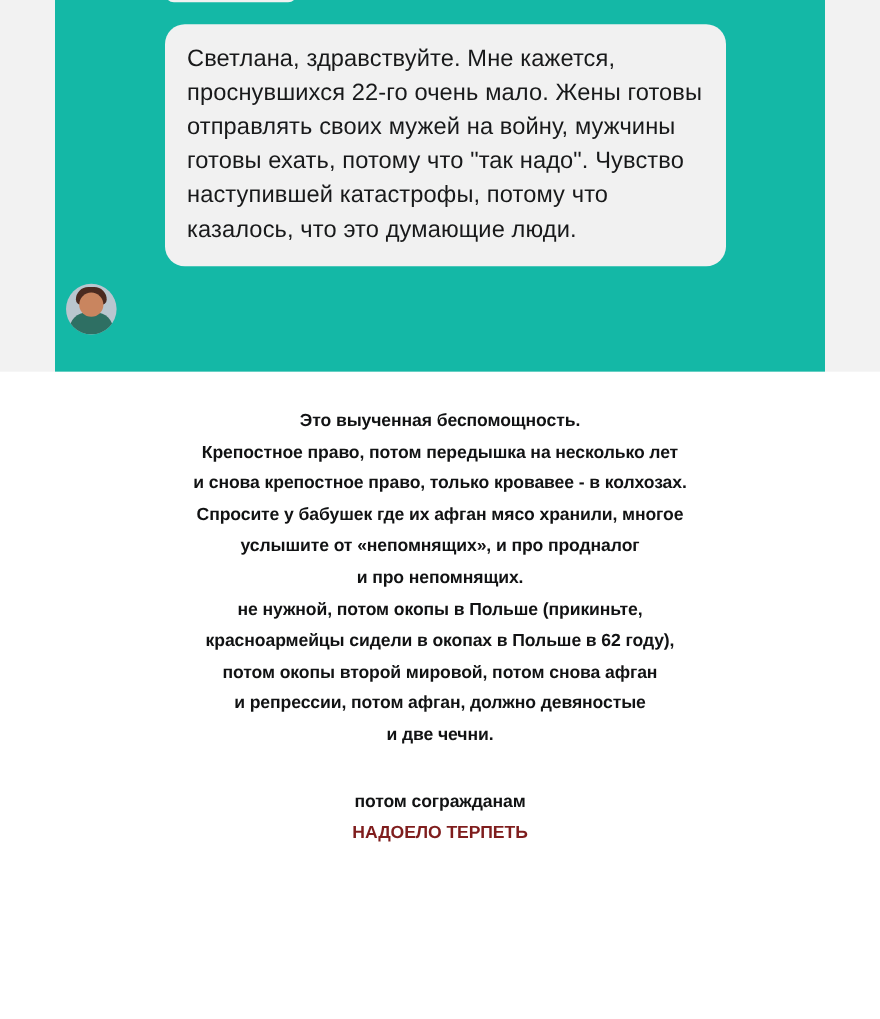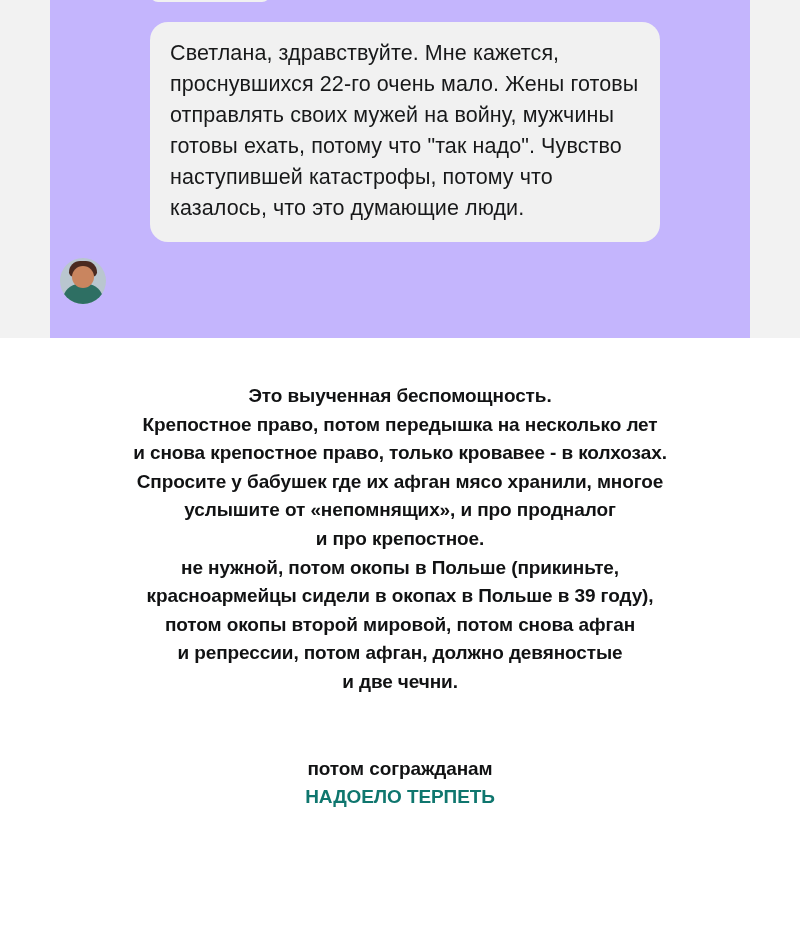--- a/index.html
+++ b/index.html
@@ -29,21 +29,21 @@
     background: #f2f2f2;
     box-sizing: border-box;
     padding: 0;
   }
   .chat-card {
     position: absolute;
     left: 50px;
     top: 0;
     width: 700px;
     bottom: 0;
-    background: #c4b5fd;
+    background: #14b8a6;
   }
   .avatar {
     position: absolute;
     left: 10px;
     top: 258px;
     width: 46px;
     height: 46px;
     border-radius: 50%;
     overflow: hidden;
     background: #b9c6cf;
@@ -111,32 +111,32 @@
   .text-block {
     position: relative;
     width: 800px;
     height: 588px;
     background: #ffffff;
     box-sizing: border-box;
     padding: 28px 18px 0 18px;
     text-align: center;
   }
   .para {
-    margin: 16px;
+    margin: 3px;
     font-weight: bold;
     color: #111213;
-    font-size: 19px;
+    font-size: 16px;
     line-height: 28.6px;
     letter-spacing: -0.1px;
     font-family: "Liberation Sans", sans-serif;
   }
   .para .ln { display: block; }
   .gap { height: 26px; }
   .red {
-    color: #0f766e;
+    color: #7f1d1d;
     text-align: center;
   }
 </style>
 </head>
 <body>
 
 <div class="screen">
 
   <div class="chat-block">
     <div class="chat-card">
@@ -155,23 +155,23 @@
   </div>
 
   <div class="text-block">
 
     <div class="para">
       <span class="ln">Это выученная беспомощность.</span>
       <span class="ln">Крепостное право, потом передышка на несколько лет</span>
       <span class="ln">и снова крепостное право, только кровавее - в колхозах.</span>
       <span class="ln">Спросите у бабушек где их афган мясо хранили, многое</span>
       <span class="ln">услышите от «непомнящих», и про продналог</span>
-      <span class="ln">и про крепостное.</span>
+      <span class="ln">и про непомнящих.</span>
       <span class="ln">не нужной, потом окопы в Польше (прикиньте,</span>
-      <span class="ln">красноармейцы сидели в окопах в Польше в 39 году),</span>
+      <span class="ln">красноармейцы сидели в окопах в Польше в 62 году),</span>
       <span class="ln">потом окопы второй мировой, потом снова афган</span>
       <span class="ln">и репрессии, потом афган, должно девяностые</span>
       <span class="ln">и две чечни.</span>
     </div>
 
     <div class="gap"></div>
 
     <div class="para">
       <span class="ln">потом согражданам</span>
       <span class="ln red">НАДОЕЛО ТЕРПЕТЬ</span>

